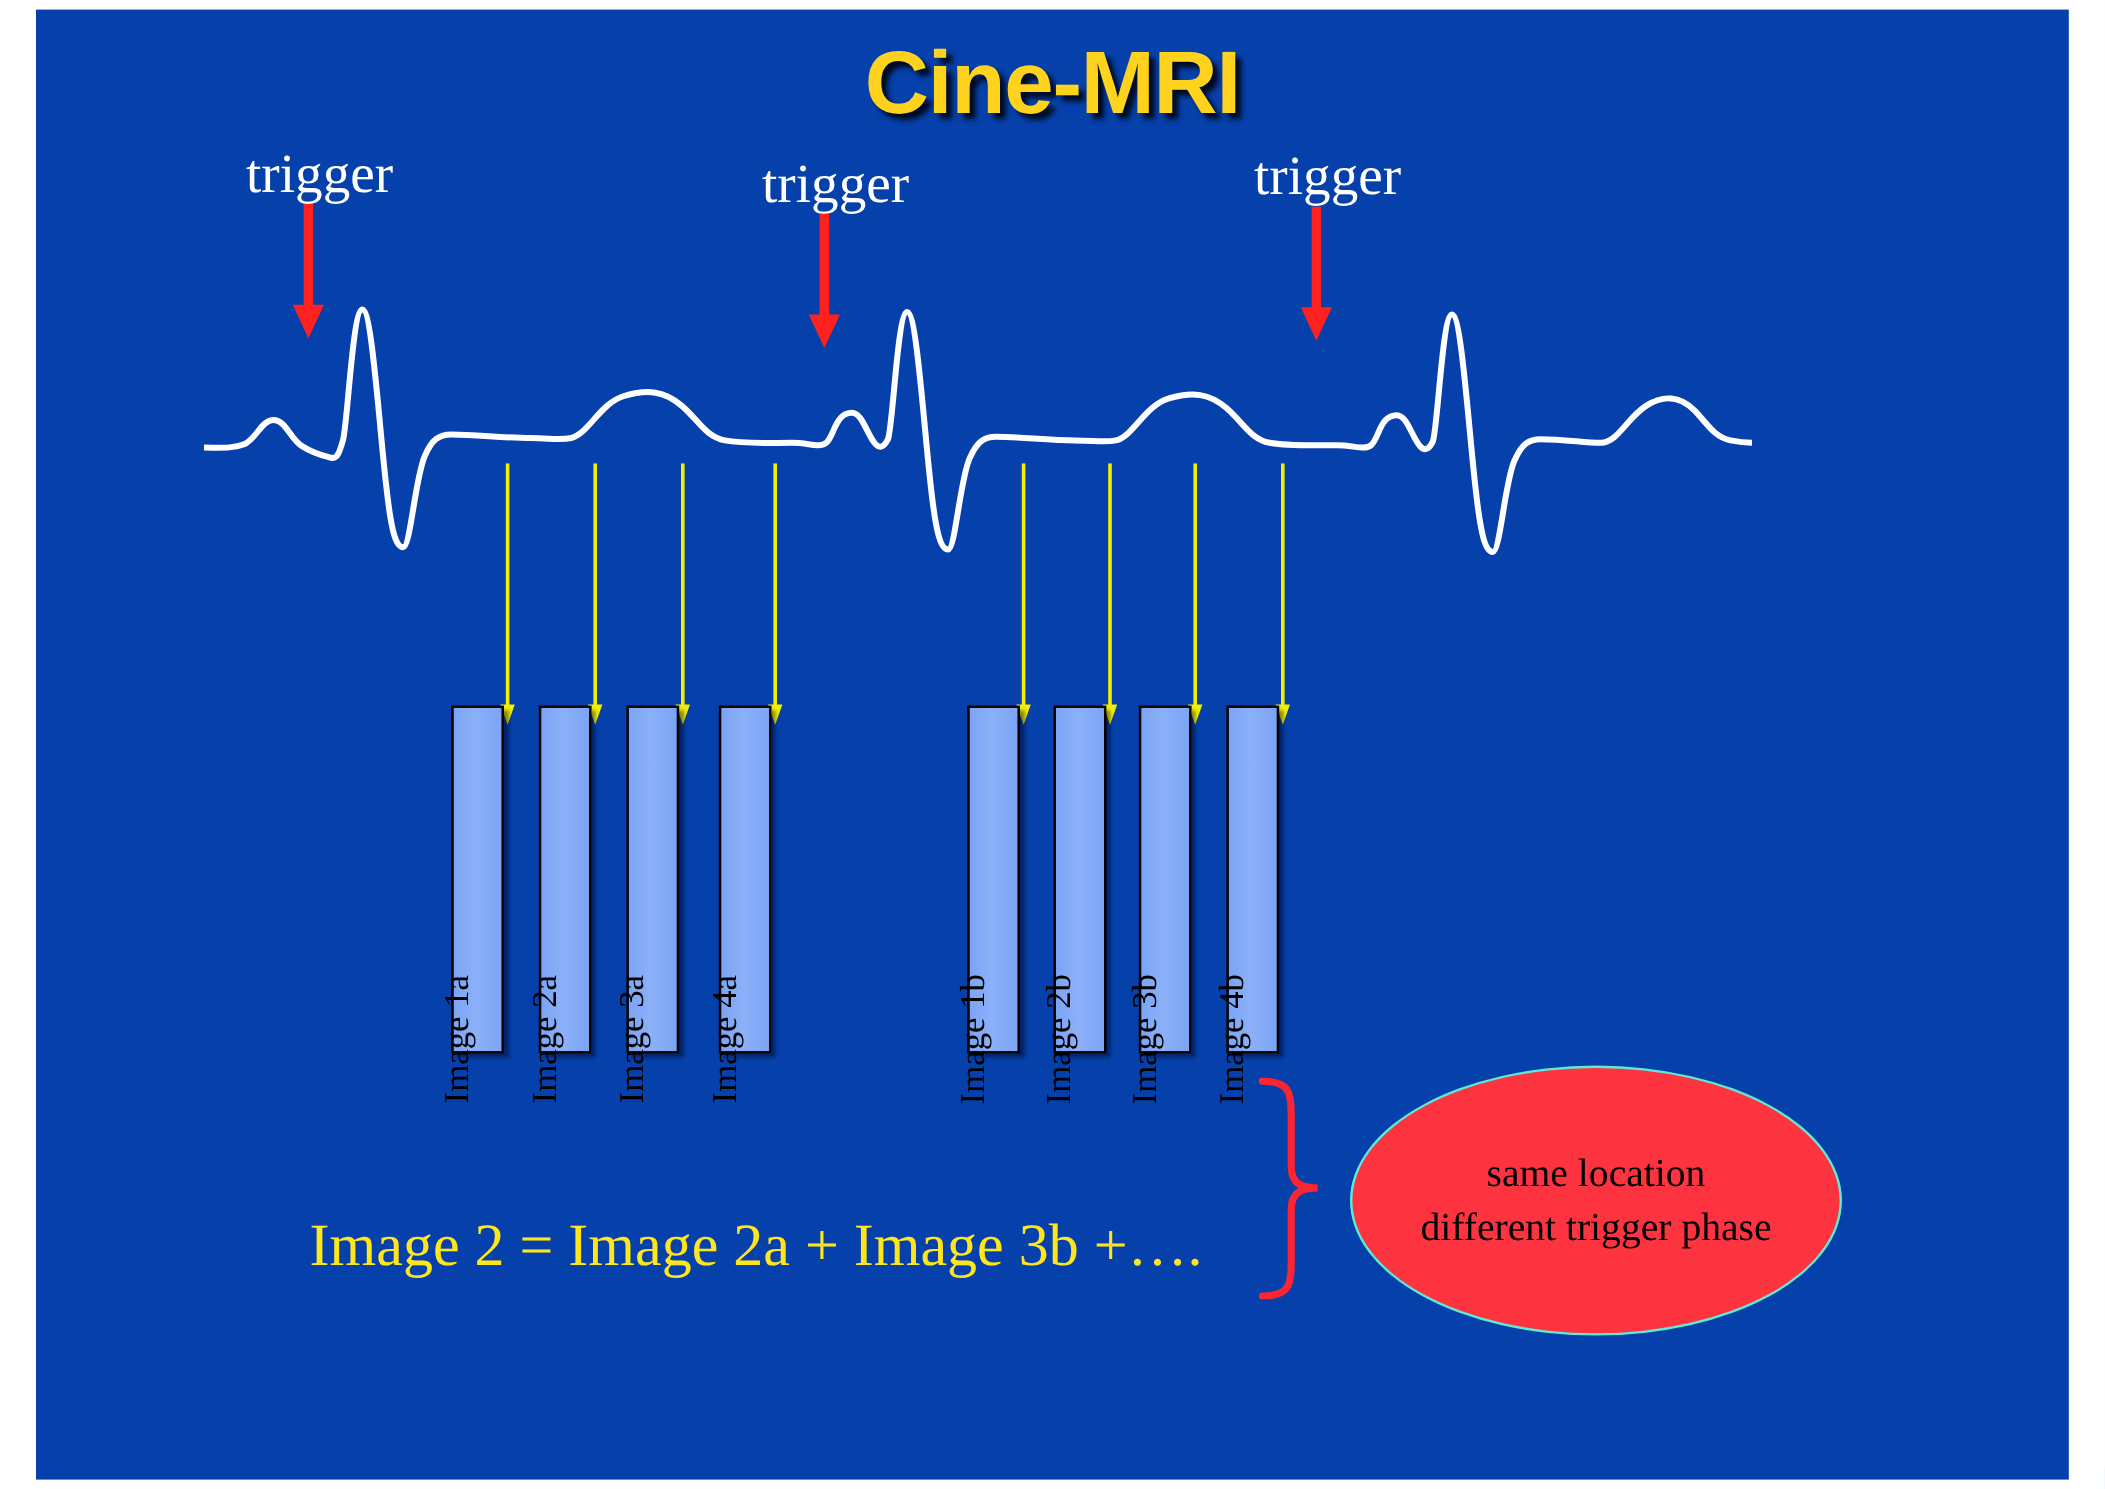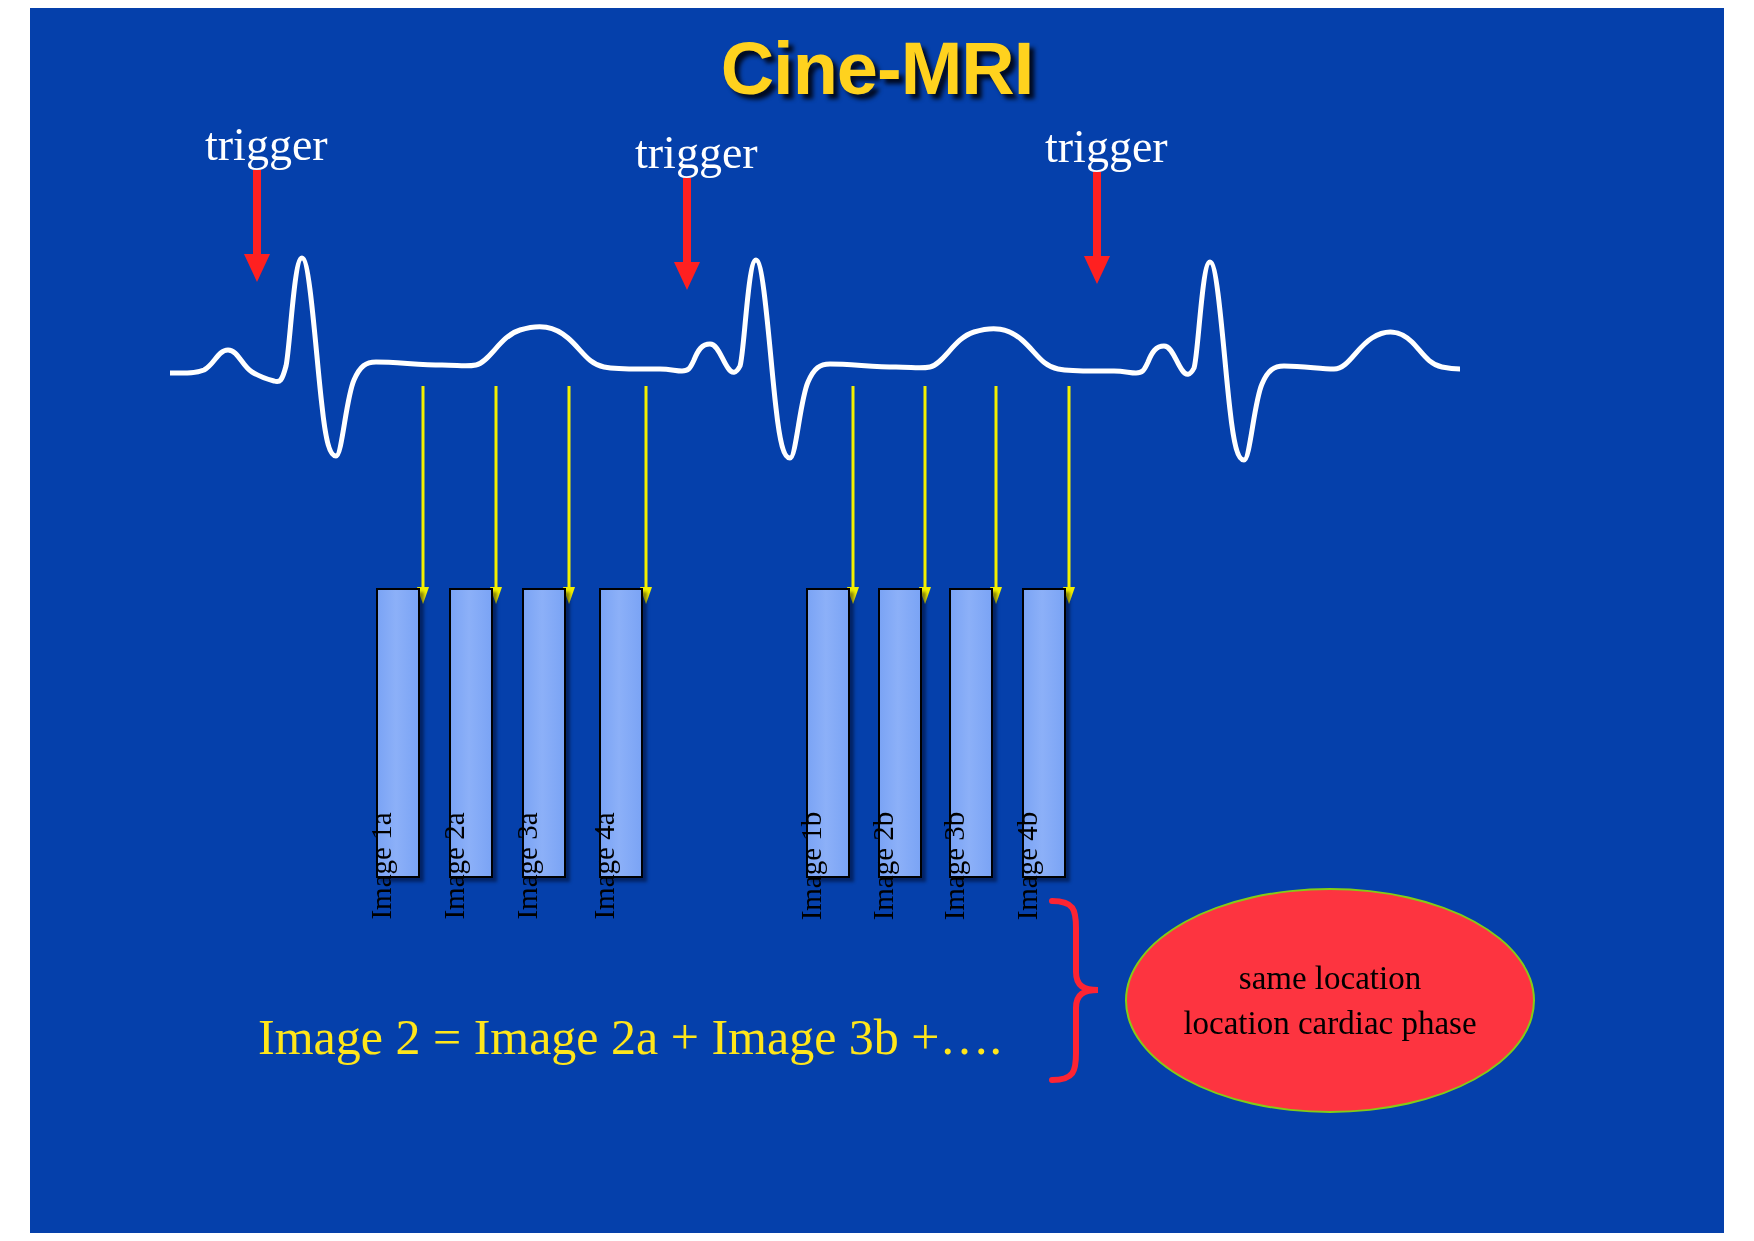--- a/index.html
+++ b/index.html
@@ -45,21 +45,21 @@
   .eq{
     position:absolute;
     font-family:"Liberation Serif",serif;font-size:50px;color:#ffe61a;
     white-space:nowrap;
   }
 
   #brace{position:absolute;left:1010px;top:890px;}
 
   #ellipse{
     position:absolute;left:1095px;top:880px;width:410px;height:225px;
-    background:#fd3440;border:2px solid #84cc16;border-radius:50%;
+    background:#fd3440;border:2px solid #5eead4;border-radius:50%;
     display:flex;flex-direction:column;align-items:center;justify-content:center;
     box-sizing:border-box;
   }
   #ellipse .etxt{
     font-family:"Liberation Serif",serif;font-size:33px;color:#000;
     white-space:nowrap;line-height:1.35;text-align:left;
   }
 </style>
 </head>
 <body>
@@ -206,17 +206,17 @@
 
     <div class="eq" style="left:228px;top:1000px;">Image 2 = Image 2a + Image 3b +….</div>
 
     <svg id="brace" width="70" height="185" viewBox="0 0 70 185">
       <path fill="none" stroke="#fd2433" stroke-width="6" stroke-linecap="round" d="M 12,3 C 34,3 36,12 36,30 L 36,74 C 36,88 44,92 58,92
            C 44,92 36,96 36,110 L 36,155 C 36,173 34,182 12,182"></path>
     </svg>
 
     <div id="ellipse">
       <div class="etxt">same location</div>
-      <div class="etxt">location cardiac phase</div>
+      <div class="etxt">different trigger phase</div>
     </div>
 
   </div>
 </div>
 
 </body></html>

